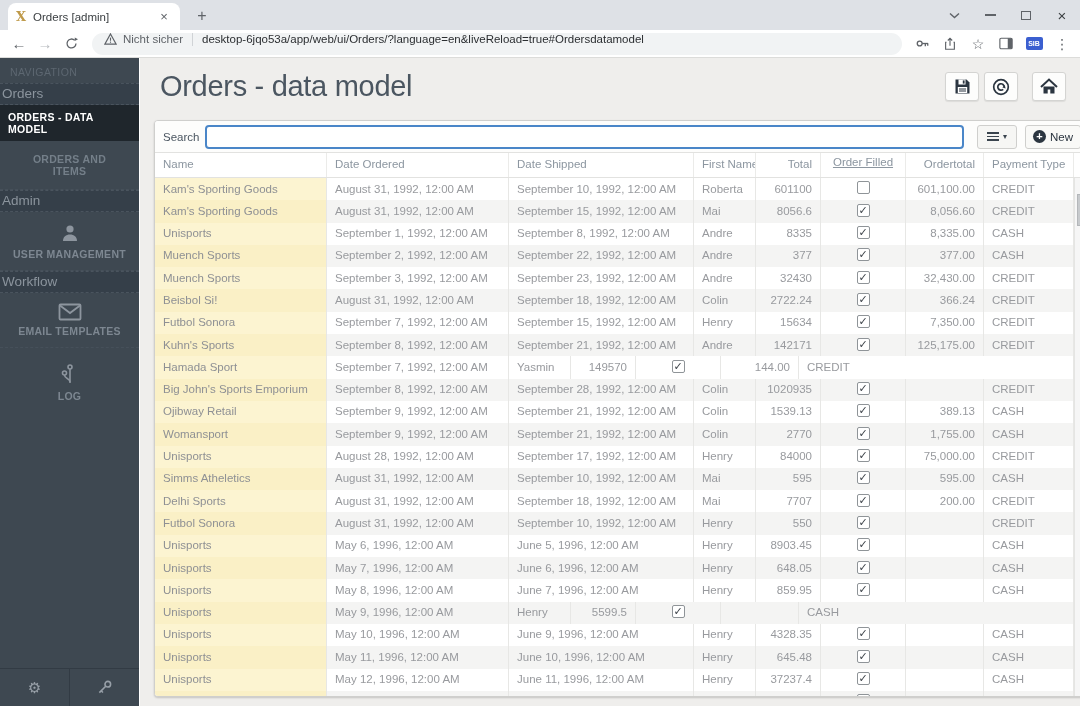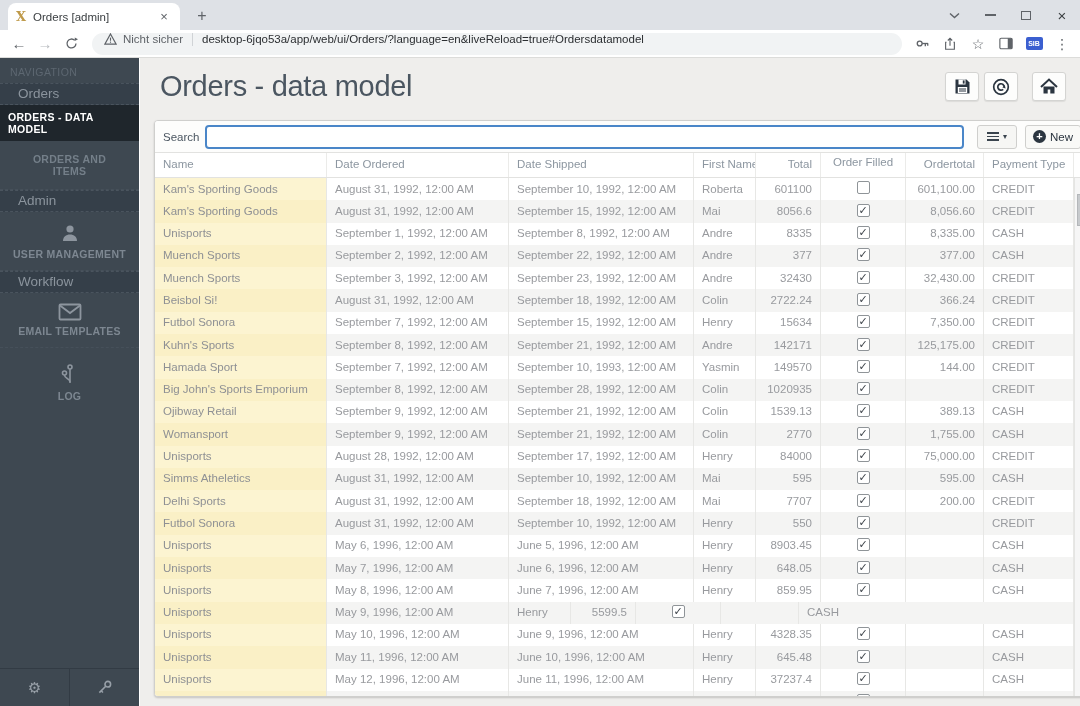--- a/index.html
+++ b/index.html
@@ -31,21 +31,21 @@
   .tb-icon { width:24px; height:24px; display:flex; align-items:center; justify-content:center; color:#5f6368; font-size:14px; }
   .ext-badge { min-width:17px; height:13px; background:var(--ext-badge-bg); color:#fff; border-radius:2px;
                font-size:7px; font-weight:bold; display:flex; align-items:center; justify-content:center; padding:0 2px; }
 
   
   .app { display:flex; height:648px; }
 
   .sidebar { width:140px; background:var(--sidebar-bg); color:#7e8892; position:relative; flex:none;
              border-right:1px solid #fff; }
   .nav-header { font-size:10.5px; color:#5d6771; padding:8px 10px 5px; letter-spacing:.4px; }
-  .nav-group { font-size:13.5px; color:#8b949d; padding:2px 18px 3px; background:var(--sidebar-group-bg);
+  .nav-group { font-size:13.5px; color:#8b949d; padding:2px 2px 3px; background:var(--sidebar-group-bg);
                border-top:1px dashed #4a545e; border-bottom:1px dashed #4a545e; }
   .nav-item { font-size:10.5px; font-weight:bold; letter-spacing:.3px; }
   .nav-item.active { background:var(--sidebar-active-bg); color:#fff; padding:6px 8px; }
   .nav-item.centered { text-align:center; padding:12px 20px; color:#747f89; border-bottom:1px dashed #46505a; }
   .nav-item.iconed { text-align:center; padding:8px 4px 10px; color:#7d8791; border-bottom:1px dashed #46505a; }
   .nav-item .nicon { display:block; margin:2px auto 4px; color:#8d959e; }
   .side-footer { position:absolute; bottom:0; left:0; right:0; height:38px; display:flex; border-top:1px solid #323b44; }
   .side-footer .fcell { flex:1; display:flex; align-items:center; justify-content:center; color:#98a0a8; font-size:15px; }
   .side-footer .fcell + .fcell { border-left:1px solid #323b44; }
 
@@ -80,21 +80,21 @@
         white-space:nowrap; overflow:hidden; }
   .tbody { position:absolute; left:0; right:15px; top:25px; bottom:0; overflow:hidden; }
   .trow { display:flex; height:22.3px; background:#fff; }
   .trow.alt { background:#f4f4f3; }
   .td { font-size:11.5px; color:var(--cell-text); padding:4.5px 8px; border-right:1px solid #e7e7e5;
         white-space:nowrap; overflow:hidden; }
   .trow .col-0 { background:var(--name-cell-bg); color:#8e9094; }
   .trow.alt .col-0 { background:#faf0c6; }
   .col-0{width:172px} .col-1{width:182px} .col-2{width:185px} .col-3{width:62px}
   .col-4{width:65px} .col-5{width:85px} .col-6{width:78px} .col-7{flex:1}
-  .al-right { text-align:right; } .al-center { text-align:center; padding-top:3px; }
+  .al-right { text-align:right; } .al-center { text-align:center; padding-top:3px;text-decoration:underline; }
   .cb { display:inline-block; width:13px; height:13px; border:1px solid #8f9498; border-radius:2px; background:#fff;
         font-size:11px; line-height:11px; color:#3c4248; text-align:center; vertical-align:middle; }
   .scrollbar { position:absolute; right:0; top:25px; bottom:0; width:15px; background:#f6f6f6; border-left:1px solid #e5e5e3; }
   .sb-arrow { position:absolute; left:0; width:14px; height:14px; color:#8a8f95; font-size:7px; text-align:center; line-height:14px; }
   .sb-up { top:0; } .sb-down { bottom:0; }
   .sb-thumb { position:absolute; left:2px; top:16px; width:10px; height:32px; background:#c7cacd; border:1px solid #b4b7ba; }
 
   svg.ic { display:block; }
 </style>
 </head>
@@ -352,21 +352,20 @@
               <div class="td col-2 al-left">September 21, 1992, 12:00 AM</div>
               <div class="td col-3 al-left">Andre</div>
               <div class="td col-4 al-right">142171</div>
               <div class="td col-5 al-center"><span class="cb">✓</span></div>
               <div class="td col-6 al-right">125,175.00</div>
               <div class="td col-7 al-left">CREDIT</div>
             </div>
             <div class="trow">
               <div class="td col-0 al-left">Hamada Sport</div>
               <div class="td col-1 al-left">September 7, 1992, 12:00 AM</div>
-              <div class="td col-2 al-left">September 10, 1993, 12:00 AM</div>
               <div class="td col-3 al-left">Yasmin</div>
               <div class="td col-4 al-right">149570</div>
               <div class="td col-5 al-center"><span class="cb">✓</span></div>
               <div class="td col-6 al-right">144.00</div>
               <div class="td col-7 al-left">CREDIT</div>
             </div>
             <div class="trow alt">
               <div class="td col-0 al-left">Big John's Sports Emporium</div>
               <div class="td col-1 al-left">September 8, 1992, 12:00 AM</div>
               <div class="td col-2 al-left">September 28, 1992, 12:00 AM</div>

